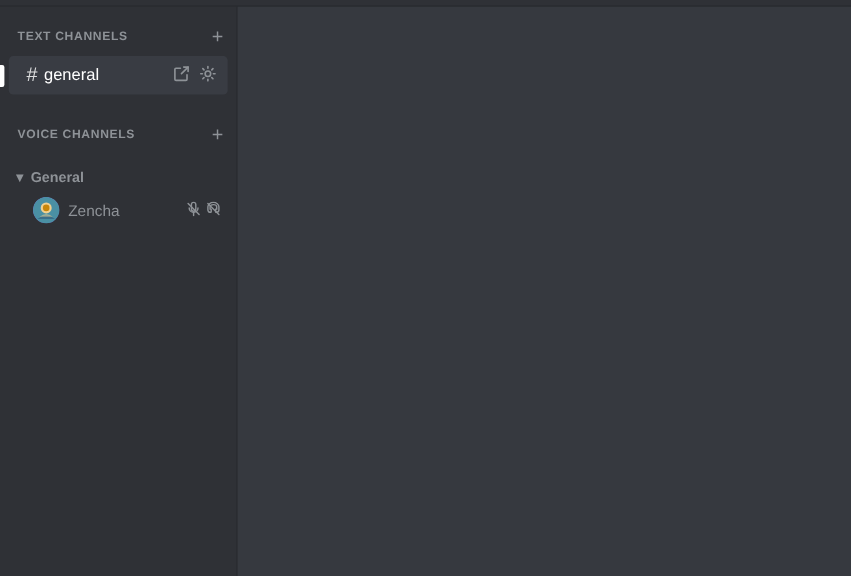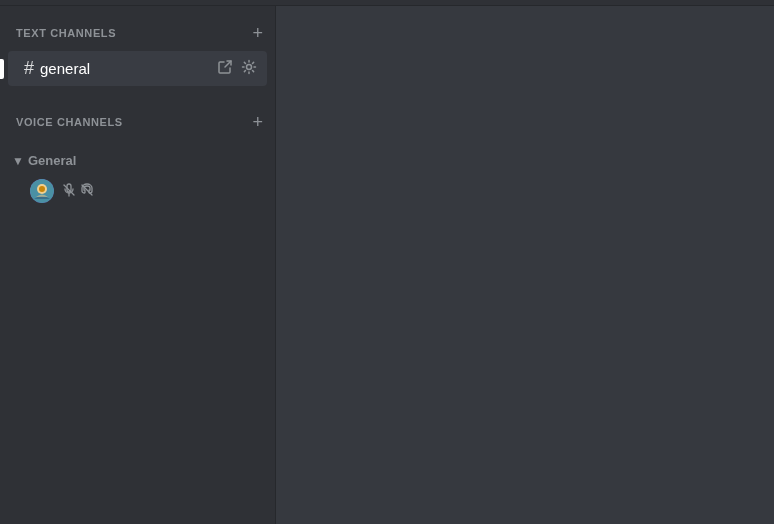--- a/index.html
+++ b/index.html
@@ -24,21 +24,21 @@
       border-bottom: 1px solid #26282c;
     }
 
     .app-layout {
       display: flex;
       flex: 1;
       overflow: hidden;
     }
 
     .sidebar {
-      width: 276px;
+      width: 216px;
       background-color: #2f3136;
       display: flex;
       flex-direction: column;
       flex-shrink: 0;
       border-right: 1px solid #26282c;
     }
 
     .section-header {
       display: flex;
       align-items: center;
@@ -260,20 +260,21 @@
                 <stop offset="100%" stop-color="#5a4010"></stop>
               </radialGradient>
             </defs>
             <circle cx="12" cy="12" r="12" fill="#4a90a4"></circle>
             <circle cx="12" cy="10" r="5" fill="#f0d090"></circle>
             <circle cx="12" cy="10" r="3" fill="#c8860a"></circle>
             <path d="M4 20 Q12 14 20 20" fill="#3a6e8a"></path>
             <path d="M6 18 Q12 13 18 18" fill="#f0d090" opacity="0.5"></path>
           </svg>
         </div>
+        <span class="voice-username">Zencha</span>
         <div class="voice-user-icons">
           <span class="voice-icon">
             <svg width="14" height="14" viewBox="0 0 14 14" fill="none">
               <path d="M7 1C5.89543 1 5 1.89543 5 3V7C5 8.10457 5.89543 9 7 9C8.10457 9 9 8.10457 9 7V3C9 1.89543 8.10457 1 7 1Z" stroke="#8e9297" stroke-width="1.3"></path>
               <path d="M3 6C3 8.20914 4.79086 10 7 10C9.20914 10 11 8.20914 11 6" stroke="#8e9297" stroke-width="1.3" stroke-linecap="round"></path>
               <path d="M7 10V13" stroke="#8e9297" stroke-width="1.3" stroke-linecap="round"></path>
               <path d="M2 2L12 12" stroke="#8e9297" stroke-width="1.3" stroke-linecap="round"></path>
             </svg>
           </span>
           <span class="voice-icon">

